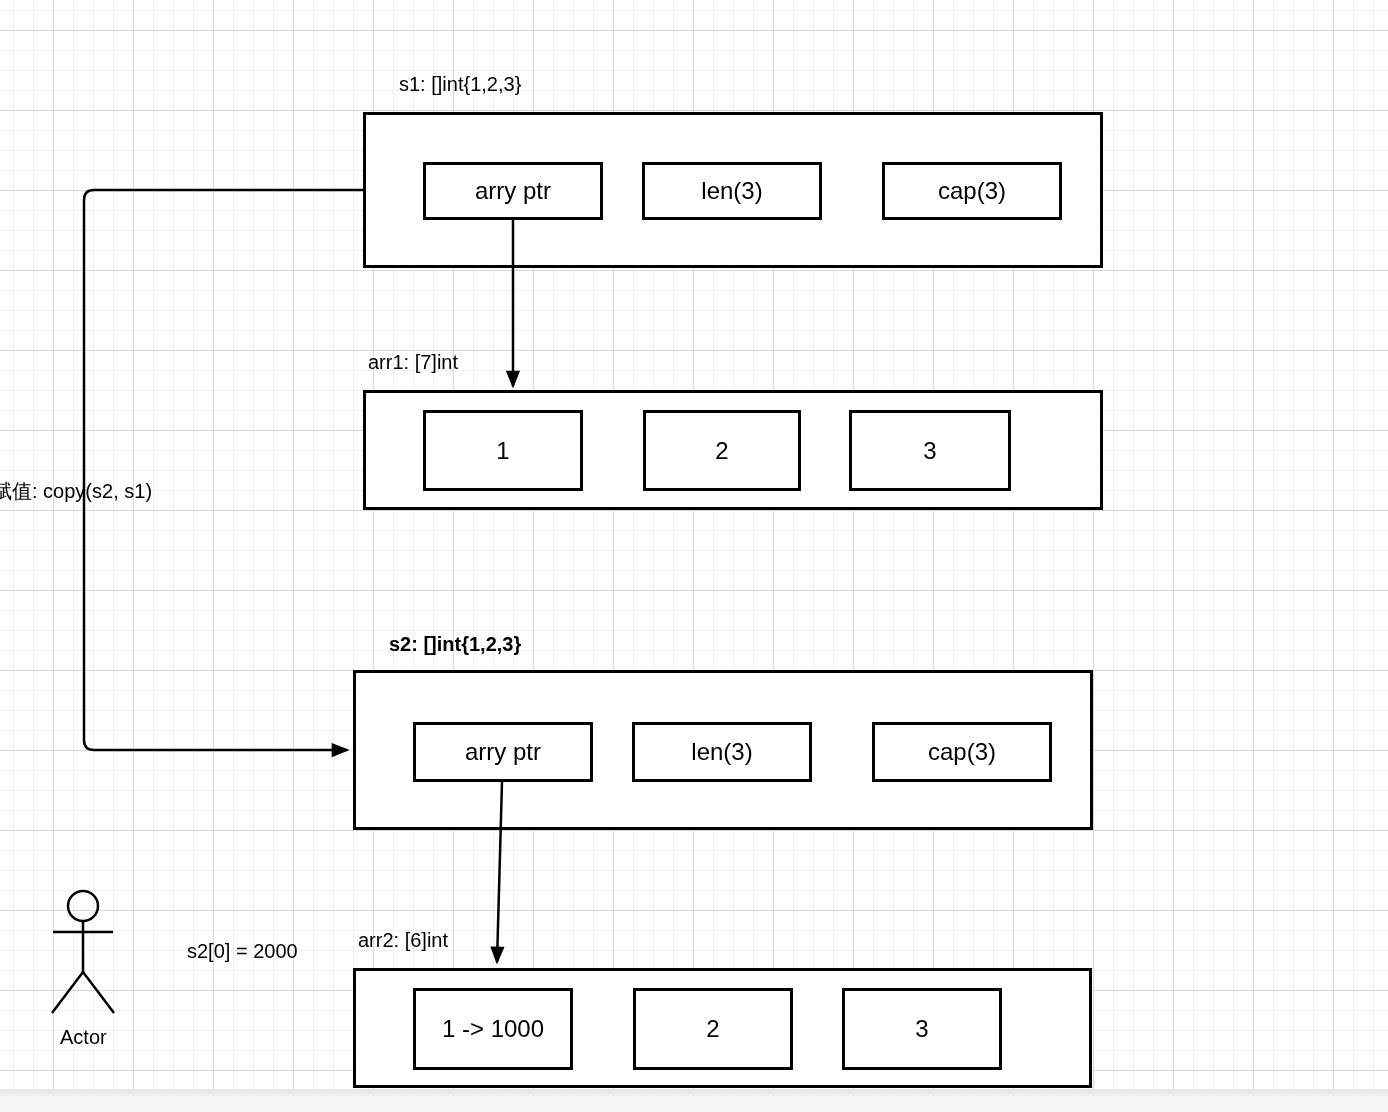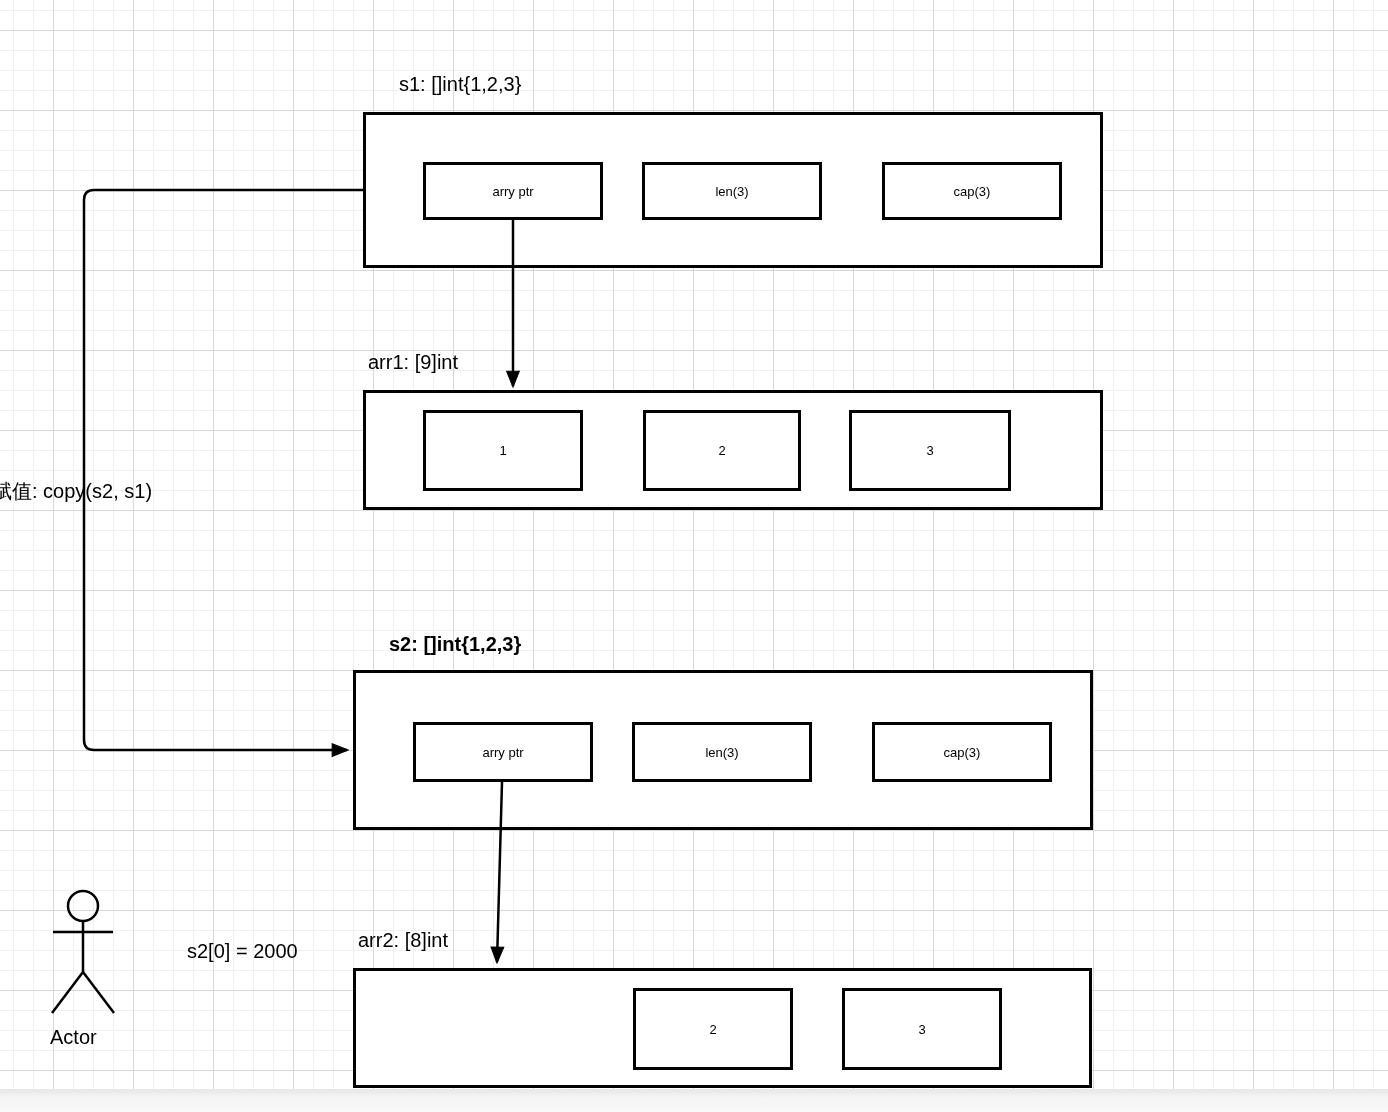--- a/index.html
+++ b/index.html
@@ -24,21 +24,21 @@
   .box {
     position: absolute;
     background: #ffffff;
     border: 3px solid #000000;
     box-sizing: border-box;
   }
   .cell {
     display: flex;
     align-items: center;
     justify-content: center;
-    font-size: 13px;
+    font-size: 24px;
     color: #000000;
   }
   .lbl {
     position: absolute;
     font-size: 20px;
     line-height: 24px;
     color: #000000;
     white-space: nowrap;
   }
   .overlay {
@@ -66,21 +66,21 @@
   <div class="box cell" style="left:423px; top:162px; width:180px; height:58px;">
     <span>arry ptr</span>
   </div>
   <div class="box cell" style="left:642px; top:162px; width:180px; height:58px;">
     <span>len(3)</span>
   </div>
   <div class="box cell" style="left:882px; top:162px; width:180px; height:58px;">
     <span>cap(3)</span>
   </div>
 
-  <div class="lbl" style="left:368px; top:350px;">arr1: [9]int</div>
+  <div class="lbl" style="left:368px; top:350px;">arr1: [7]int</div>
   <div class="box" style="left:363px; top:390px; width:740px; height:120px;"></div>
   <div class="box cell" style="left:423px; top:410px; width:160px; height:81px;">
     <span>1</span>
   </div>
   <div class="box cell" style="left:643px; top:410px; width:158px; height:81px;">
     <span>2</span>
   </div>
   <div class="box cell" style="left:849px; top:410px; width:162px; height:81px;">
     <span>3</span>
   </div>
@@ -94,30 +94,33 @@
   </div>
   <div class="box cell" style="left:632px; top:722px; width:180px; height:60px;">
     <span>len(3)</span>
   </div>
   <div class="box cell" style="left:872px; top:722px; width:180px; height:60px;">
     <span>cap(3)</span>
   </div>
 
   <div class="lbl" style="left:187px; top:939px;">s2[0] = 2000</div>
 
-  <div class="lbl" style="left:358px; top:928px;">arr2: [8]int</div>
+  <div class="lbl" style="left:358px; top:928px;">arr2: [6]int</div>
   <div class="box" style="left:353px; top:968px; width:739px; height:120px;"></div>
+  <div class="box cell" style="left:413px; top:988px; width:160px; height:82px;">
+    <span>1 -&gt; 1000</span>
+  </div>
   <div class="box cell" style="left:633px; top:988px; width:160px; height:82px;">
     <span>2</span>
   </div>
   <div class="box cell" style="left:842px; top:988px; width:160px; height:82px;">
     <span>3</span>
   </div>
 
-  <div class="lbl" style="left:50px; top:1025px;text-align:right;">Actor</div>
+  <div class="lbl" style="left:60px; top:1025px;text-align:right;">Actor</div>
 
   <svg class="overlay" viewBox="0 0 1388 1112" xmlns="http://www.w3.org/2000/svg">
     <defs>
       <marker id="arrowhead" markerUnits="userSpaceOnUse" markerWidth="18" markerHeight="16" viewBox="0 0 17 14" refX="15" refY="7" orient="auto-start-reverse">
         <path d="M1,1 L16,7 L1,13 Z" fill="#000000" stroke="#000000" stroke-width="1"></path>
       </marker>
     </defs>
 
     <line x1="513" y1="220" x2="513" y2="386" stroke="#000000" stroke-width="2.5" marker-end="url(#arrowhead)"></line>
 

